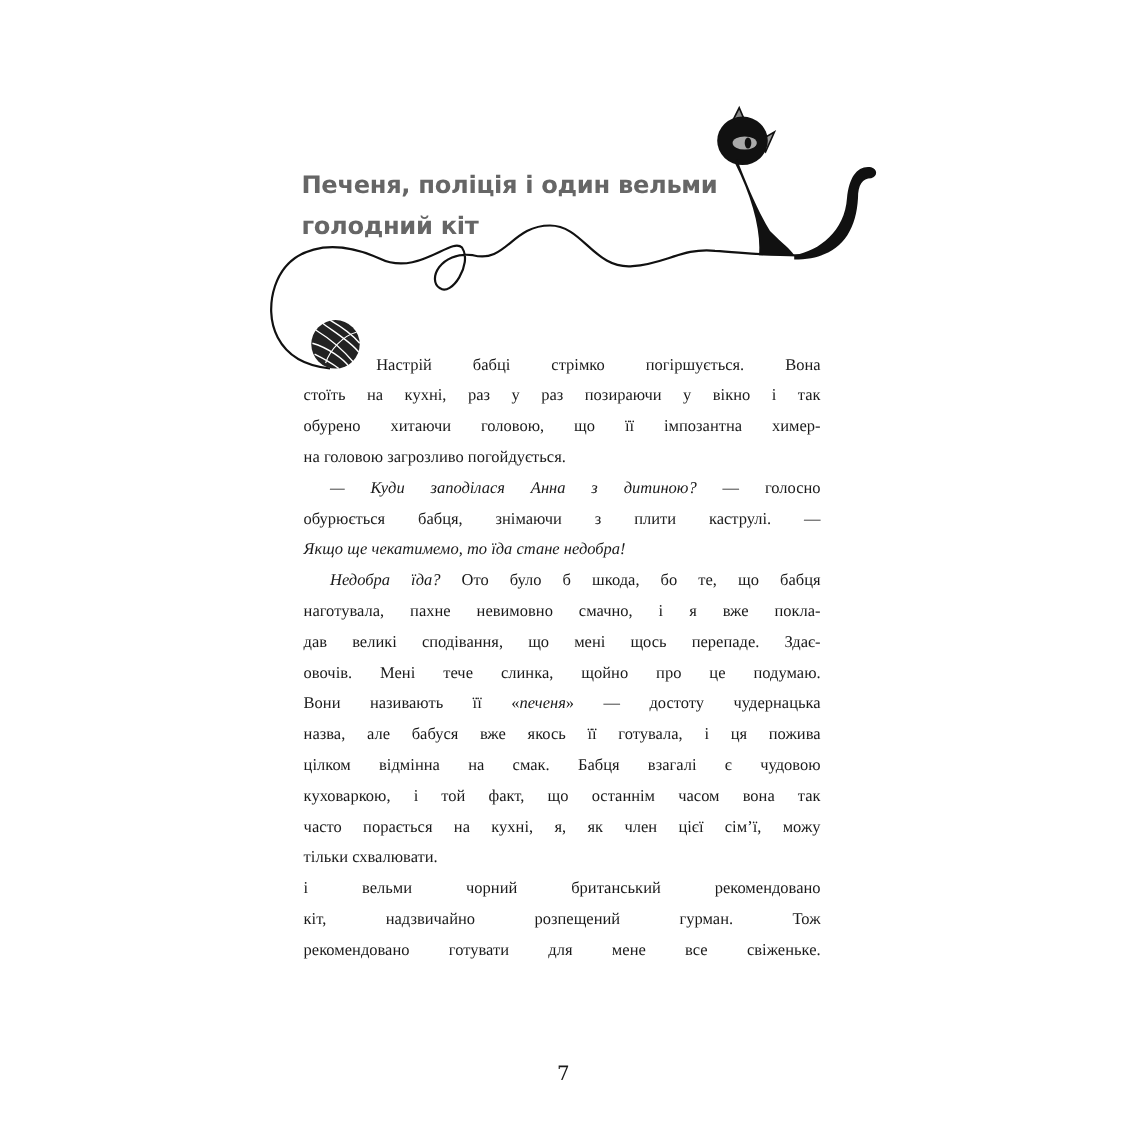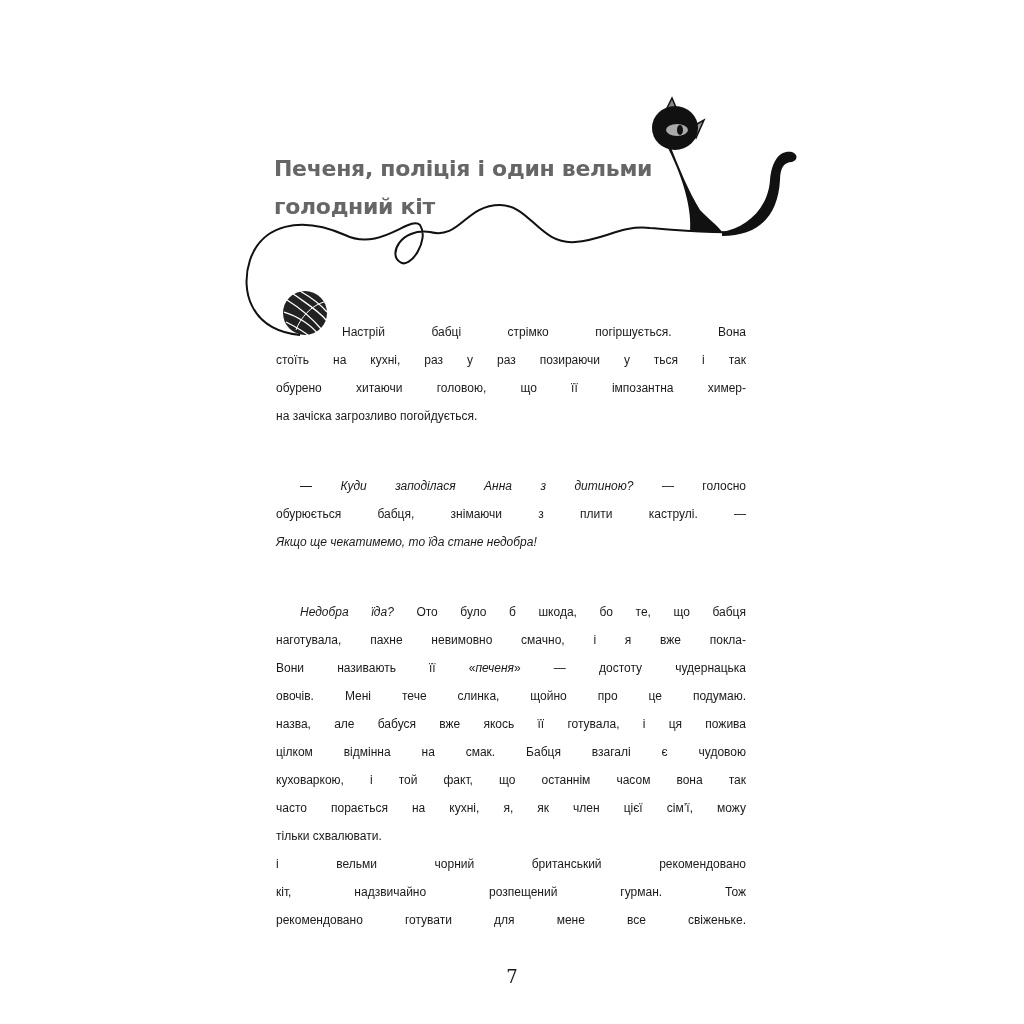--- a/index.html
+++ b/index.html
@@ -7,26 +7,26 @@
     .page { position: absolute; left: 0; top: 0; width: 1024px; height: 1024px; background: #fff; }
     .title {
       position: absolute; left: 274px; top: 150px; width: 380px;
       font-family: "DejaVu Sans", sans-serif; font-weight: bold;
       color: #666666; font-size: 22px; line-height: 38px; letter-spacing: -0.3px;
     }
     .title span { display: block; }
     svg.deco { position: absolute; left: 0; top: 0; }
     .text {
       position: absolute; left: 276px; top: 318px; width: 470px;
-      font-family: Liberation Sans, sans-serif; font-size: 12px; line-height: 28px;
+      font-family: Liberation Serif, serif; font-size: 15px; line-height: 28px;
       color: #1a1a1a; text-align: justify;
     }
     .line { display: block; height: 28px; white-space: nowrap; text-align-last: justify; }
     .line.last { text-align-last: left; }
-    .indent { padding-left: 24px; margin-top: 42px; }
+    .indent { padding-left: 24px; }
     .indent-big { padding-left: 66px; }
     em { font-style: italic; }
     .pagenum {
       position: absolute; left: 0; width: 1024px; top: 966px; text-align: center;
       font-family: "DejaVu Serif", serif; font-size: 18px; color: #1a1a1a;
     }
   </style>
 </head>
 <body>
 
@@ -52,30 +52,31 @@
   </svg>
 
   <svg class="deco" width="1024" height="1024">
     <circle cx="305" cy="313" r="22" fill="#222"></circle>
     <path d="M 287 300 C 300 308, 312 318, 322 330 M 284 312 C 298 316, 312 326, 318 334 M 292 293 C 304 302, 318 310, 326 320 M 300 291 C 312 298, 322 306, 327 312 M 286 322 C 294 326, 304 332, 308 335" stroke="#fff" stroke-width="1.3" fill="none"></path>
     <path d="M 296 330 C 300 318, 312 305, 324 302" stroke="#fff" stroke-width="1" fill="none"></path>
   </svg>
 
   <div class="text">
     <span class="line indent-big">Настрій бабці стрімко погіршується. Вона</span>
-    <span class="line">стоїть на кухні, раз у раз позираючи у ться і так</span>
+    <span class="line">стоїть на кухні, раз у раз позираючи у вікно і так</span>
     <span class="line">обурено хитаючи головою, що її імпозантна химер-</span>
-    <span class="line last">на зачіска загрозливо погойдується.</span>
+    <span class="line last">на головою загрозливо погойдується.</span>
     <span class="line indent"><em>— Куди заподілася Анна з дитиною?</em><span> — голосно</span></span>
     <span class="line">обурюється бабця, знімаючи з плити каструлі. —</span>
     <span class="line last"><em>Якщо ще чекатимемо, то їда стане недобра!</em></span>
     <span class="line indent"><em>Недобра їда?</em><span> Ото було б шкода, бо те, що бабця</span></span>
     <span class="line">наготувала, пахне невимовно смачно, і я вже покла-</span>
+    <span class="line">дав великі сподівання, що мені щось перепаде. Здає-</span>
+    <span class="line">овочів. Мені тече слинка, щойно про це подумаю.</span>
     <span class="line"><span>Вони називають її «</span><em>печеня</em><span>» — достоту чудернацька</span></span>
-    <span class="line">овочів. Мені тече слинка, щойно про це подумаю.</span>
     <span class="line">назва, але бабуся вже якось її готувала, і ця пожива</span>
     <span class="line">цілком відмінна на смак. Бабця взагалі є чудовою</span>
     <span class="line">куховаркою, і той факт, що останнім часом вона так</span>
     <span class="line">часто порається на кухні, я, як член цієї сім’ї, можу</span>
     <span class="line last">тільки схвалювати.</span>
     <span class="line">і вельми чорний британський рекомендовано</span>
     <span class="line">кіт, надзвичайно розпещений гурман. Тож</span>
     <span class="line">рекомендовано готувати для мене все свіженьке.</span>
   </div>
 

